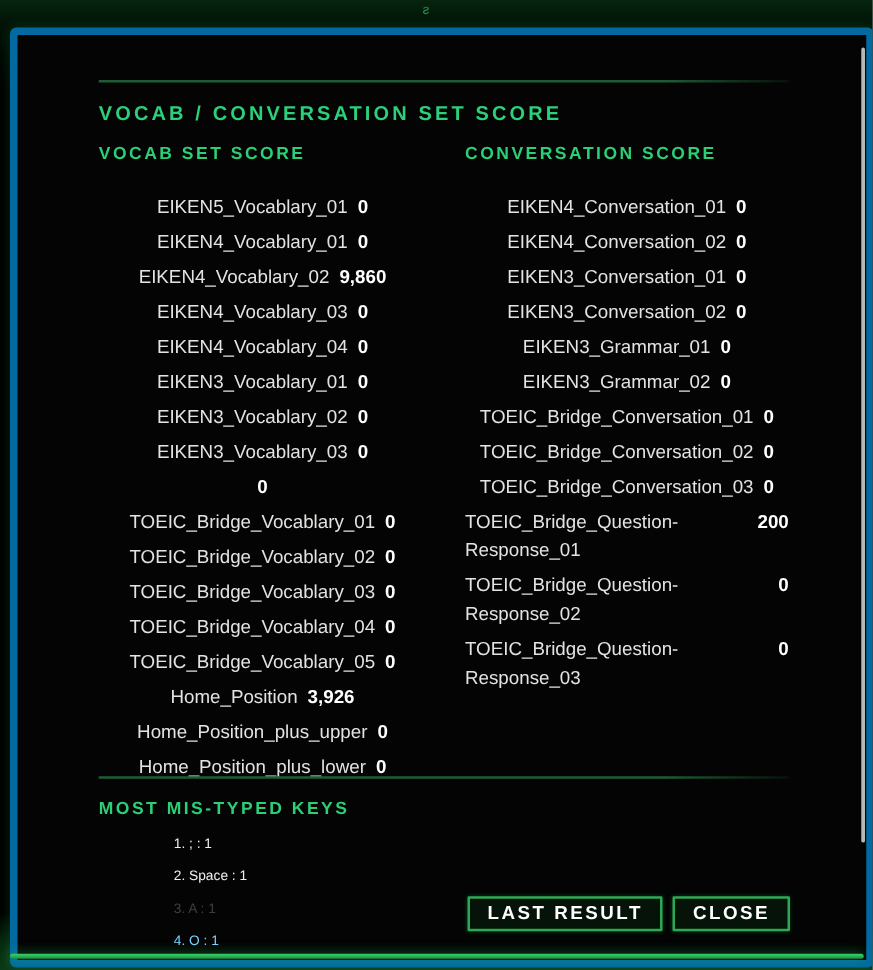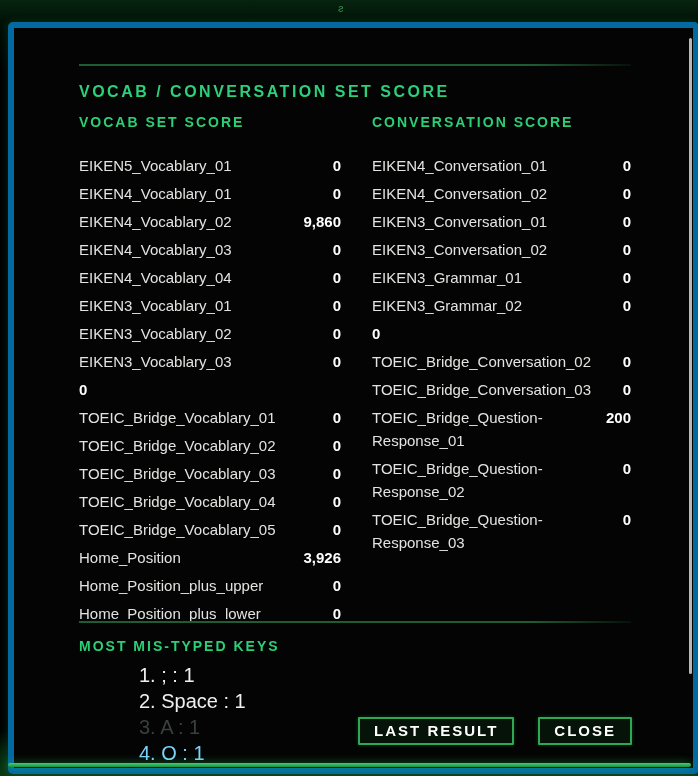--- a/index.html
+++ b/index.html
@@ -39,35 +39,35 @@
     font-size:16px;font-weight:600;letter-spacing:2.5px;color:#2dd07a;line-height:20px;
   }
 
   .cols{position:absolute;left:65px;top:84px;width:552px;display:flex;gap:31px;}
   .col-left{width:262px;flex:0 0 auto;}
   .col-right{width:259px;flex:0 0 auto;}
   .col-header{
     font-size:14px;font-weight:600;letter-spacing:2px;color:#2bcf75;
     line-height:20px;margin-bottom:22px;white-space:nowrap;
   }
-  .row{display:flex;justify-content:space-between;align-items:flex-start;margin-bottom:5px;line-height:23px;}
+  .row{display:flex;justify-content:center;align-items:flex-start;margin-bottom:5px;line-height:23px;}
   .row-label{font-size:15px;color:#e3e3e1;padding-right:8px;}
   .row-value{font-size:15px;color:#ffffff;font-weight:700;white-space:nowrap;}
 
   .mistyped{position:absolute;left:65px;top:608px;}
   .mistyped-header{
     font-size:14px;font-weight:600;letter-spacing:2px;color:#2bcf75;
     line-height:20px;margin-bottom:6px;white-space:nowrap;
   }
   .mistyped-list{margin-left:60px;}
-  .mistyped-item{font-size:20px;line-height:26px;color:#efefef;}
+  .mistyped-item{font-size:11px;line-height:26px;color:#efefef;}
   .mistyped-item.dim-strong{color:#3b403c;}
   .mistyped-item.dim-soft{color:#7dd3fc;}
 
-  .buttons{position:absolute;right:61px;top:689px;display:flex;gap:24px;}
+  .buttons{position:absolute;right:61px;top:689px;display:flex;gap:8px;}
   .btn{
     border:2px solid #2fa855;background:#061309;color:#ffffff;
     font-family:inherit;font-size:15px;font-weight:600;letter-spacing:2px;
     padding:3px 14px 4px;border-radius:1px;white-space:nowrap;cursor:pointer;
     box-shadow:0 0 4px rgba(46,207,99,.25);
   }
 </style>
 </head>
 <body>
 
@@ -199,20 +199,21 @@
             <span class="row-label">EIKEN3_Grammar_01</span>
             <span class="row-value">0</span>
           </div>
 
           <div class="row">
             <span class="row-label">EIKEN3_Grammar_02</span>
             <span class="row-value">0</span>
           </div>
 
           <div class="row">
+            <span class="row-label">TOEIC_Bridge_Conversation_01</span>
             <span class="row-value">0</span>
           </div>
 
           <div class="row">
             <span class="row-label">TOEIC_Bridge_Conversation_02</span>
             <span class="row-value">0</span>
           </div>
 
           <div class="row">
             <span class="row-label">TOEIC_Bridge_Conversation_03</span>

